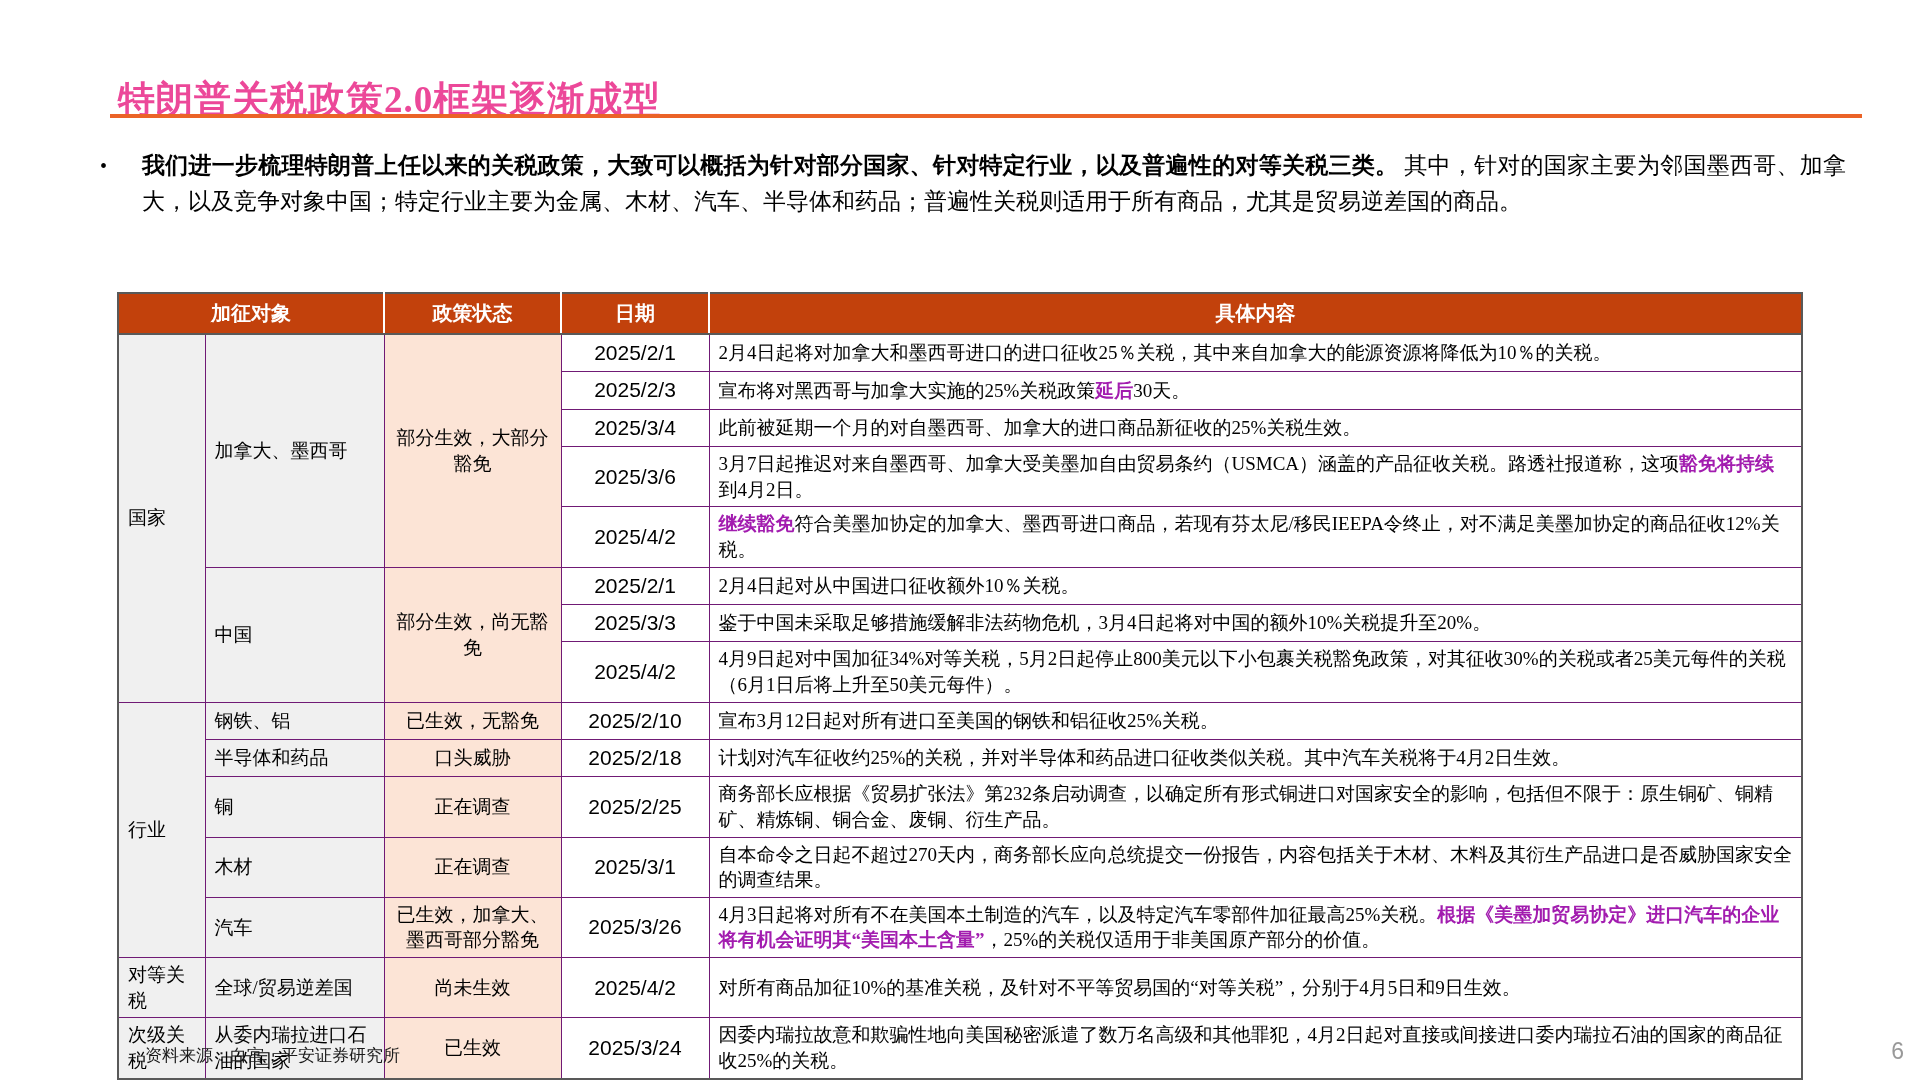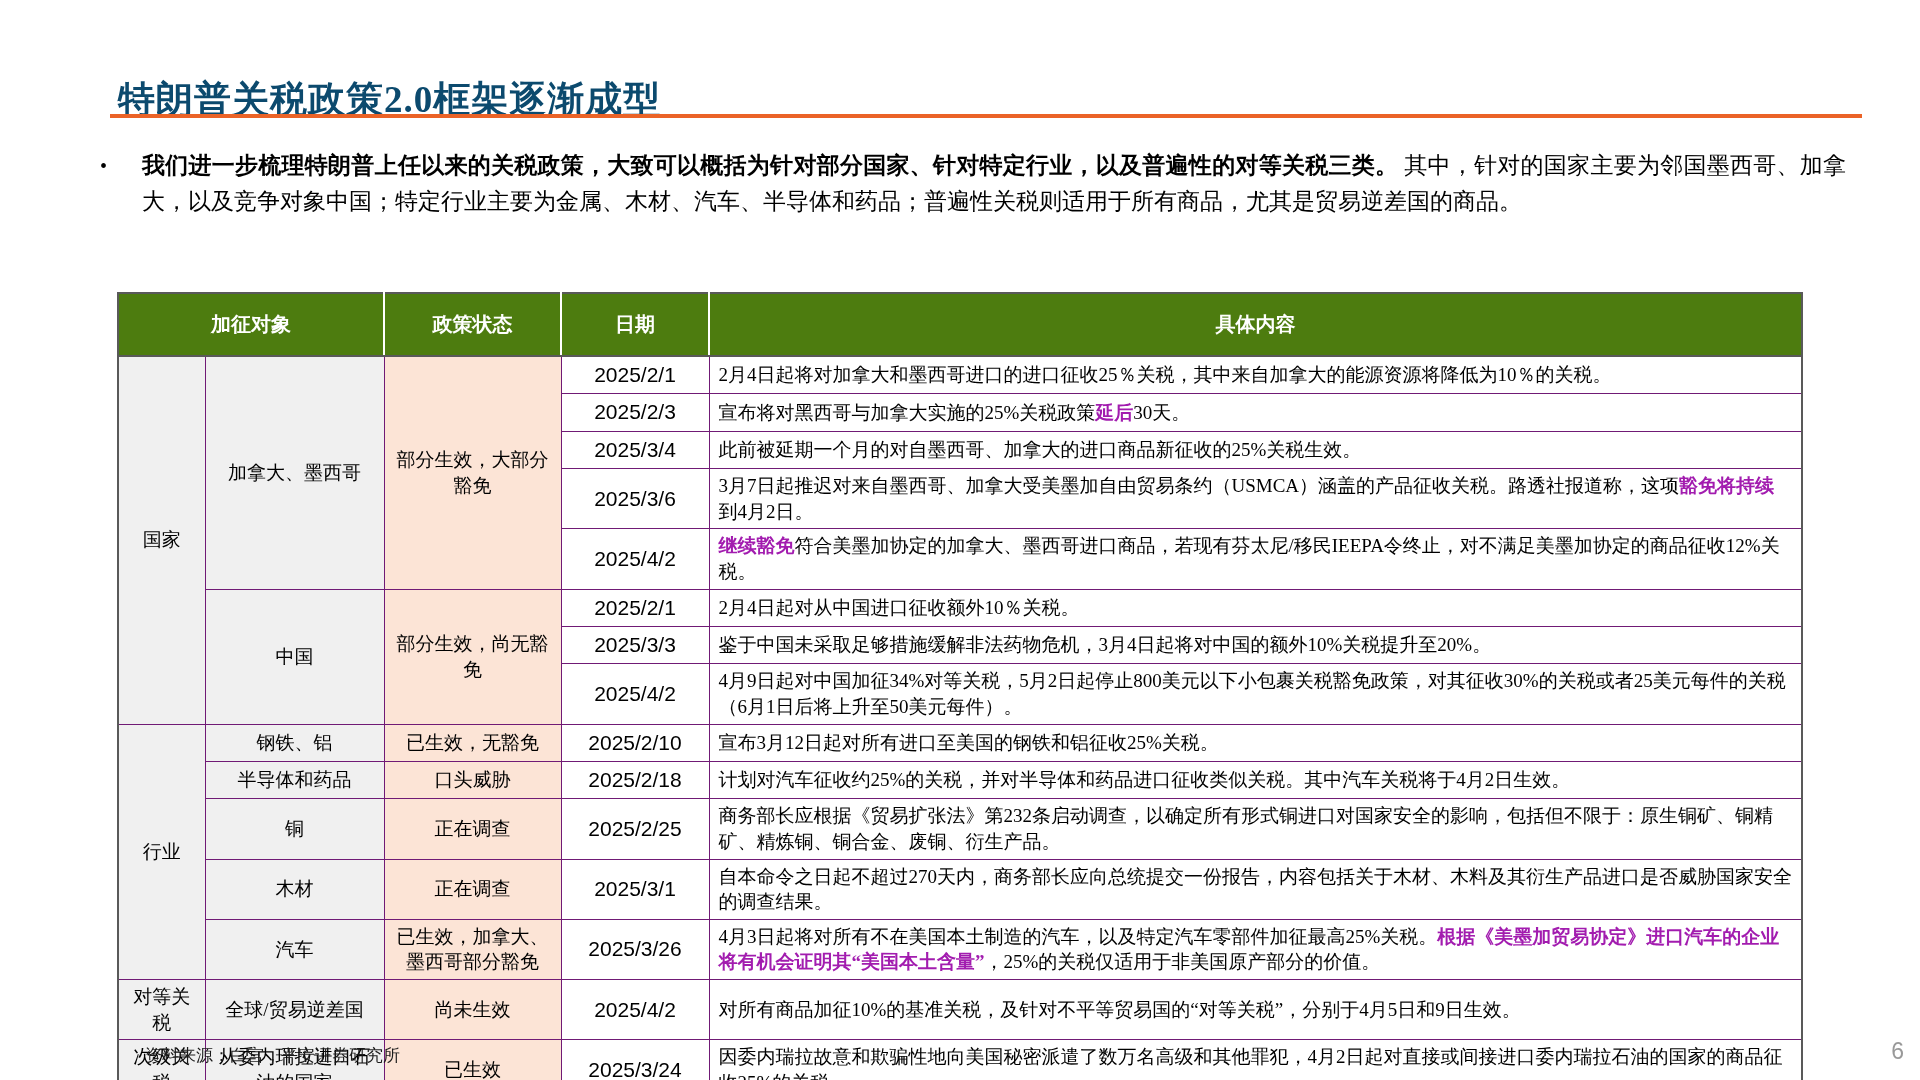--- a/index.html
+++ b/index.html
@@ -3,21 +3,21 @@
 <meta charset="utf-8">
 <style>
   html,body{margin:0;padding:0;}
   body{
     width:1920px;height:1080px;position:relative;background:#ffffff;
     font-family:"Liberation Sans", sans-serif;color:#000;
   }
   .slide-title{
     position:absolute;left:118px;top:50px;
     font-family:"Liberation Serif", serif;
-    font-size:37px;font-weight:bold;letter-spacing:1px;color:#0c4a6e;
+    font-size:37px;font-weight:bold;letter-spacing:1px;color:#ec4899;
   }
   .title-rule{
     position:absolute;left:110px;top:114px;width:1752px;height:4px;
     background:#EB6327;
   }
   .bullet-block{
     position:absolute;left:100px;top:148px;width:1746px;
     font-family:"Liberation Serif", serif;
     font-size:23px;line-height:1.55;
   }
@@ -27,30 +27,30 @@
   .bullet-text{margin-left:42px;text-align:justify;}
   .bullet-bold{font-weight:bold;}
   .tariff-table{
     position:absolute;left:117px;top:292px;width:1684px;
     border-collapse:collapse;table-layout:fixed;
     font-family:"Liberation Serif", serif;
     font-size:19px;line-height:1.35;
     border:2px solid #595959;
   }
   .tariff-table th{
-    background:#4d7c0f;color:#ffffff;font-weight:bold;
-    font-size:20px;padding:17px 4px;text-align:center;
+    background:#c2410c;color:#ffffff;font-weight:bold;
+    font-size:20px;padding:6px 4px;text-align:center;
     border-bottom:2px solid #595959;
   }
   .tariff-table th + th{border-left:2px solid #ffffff;}
   .tariff-table td{
     border:1px solid #701a75;padding:4px 9px;vertical-align:middle;margin-left:16px;
   }
   .group-cell,.target-cell{
-    background:#f0f0f0;text-align:center;
+    background:#f0f0f0;
   }
   .status-cell{
     background:#FCE4D6;text-align:center;
   }
   .date-cell{
     background:#ffffff;text-align:center;
     font-family:"Liberation Sans", sans-serif;
     font-size:21px;white-space:nowrap;
   }
   .detail-cell{

